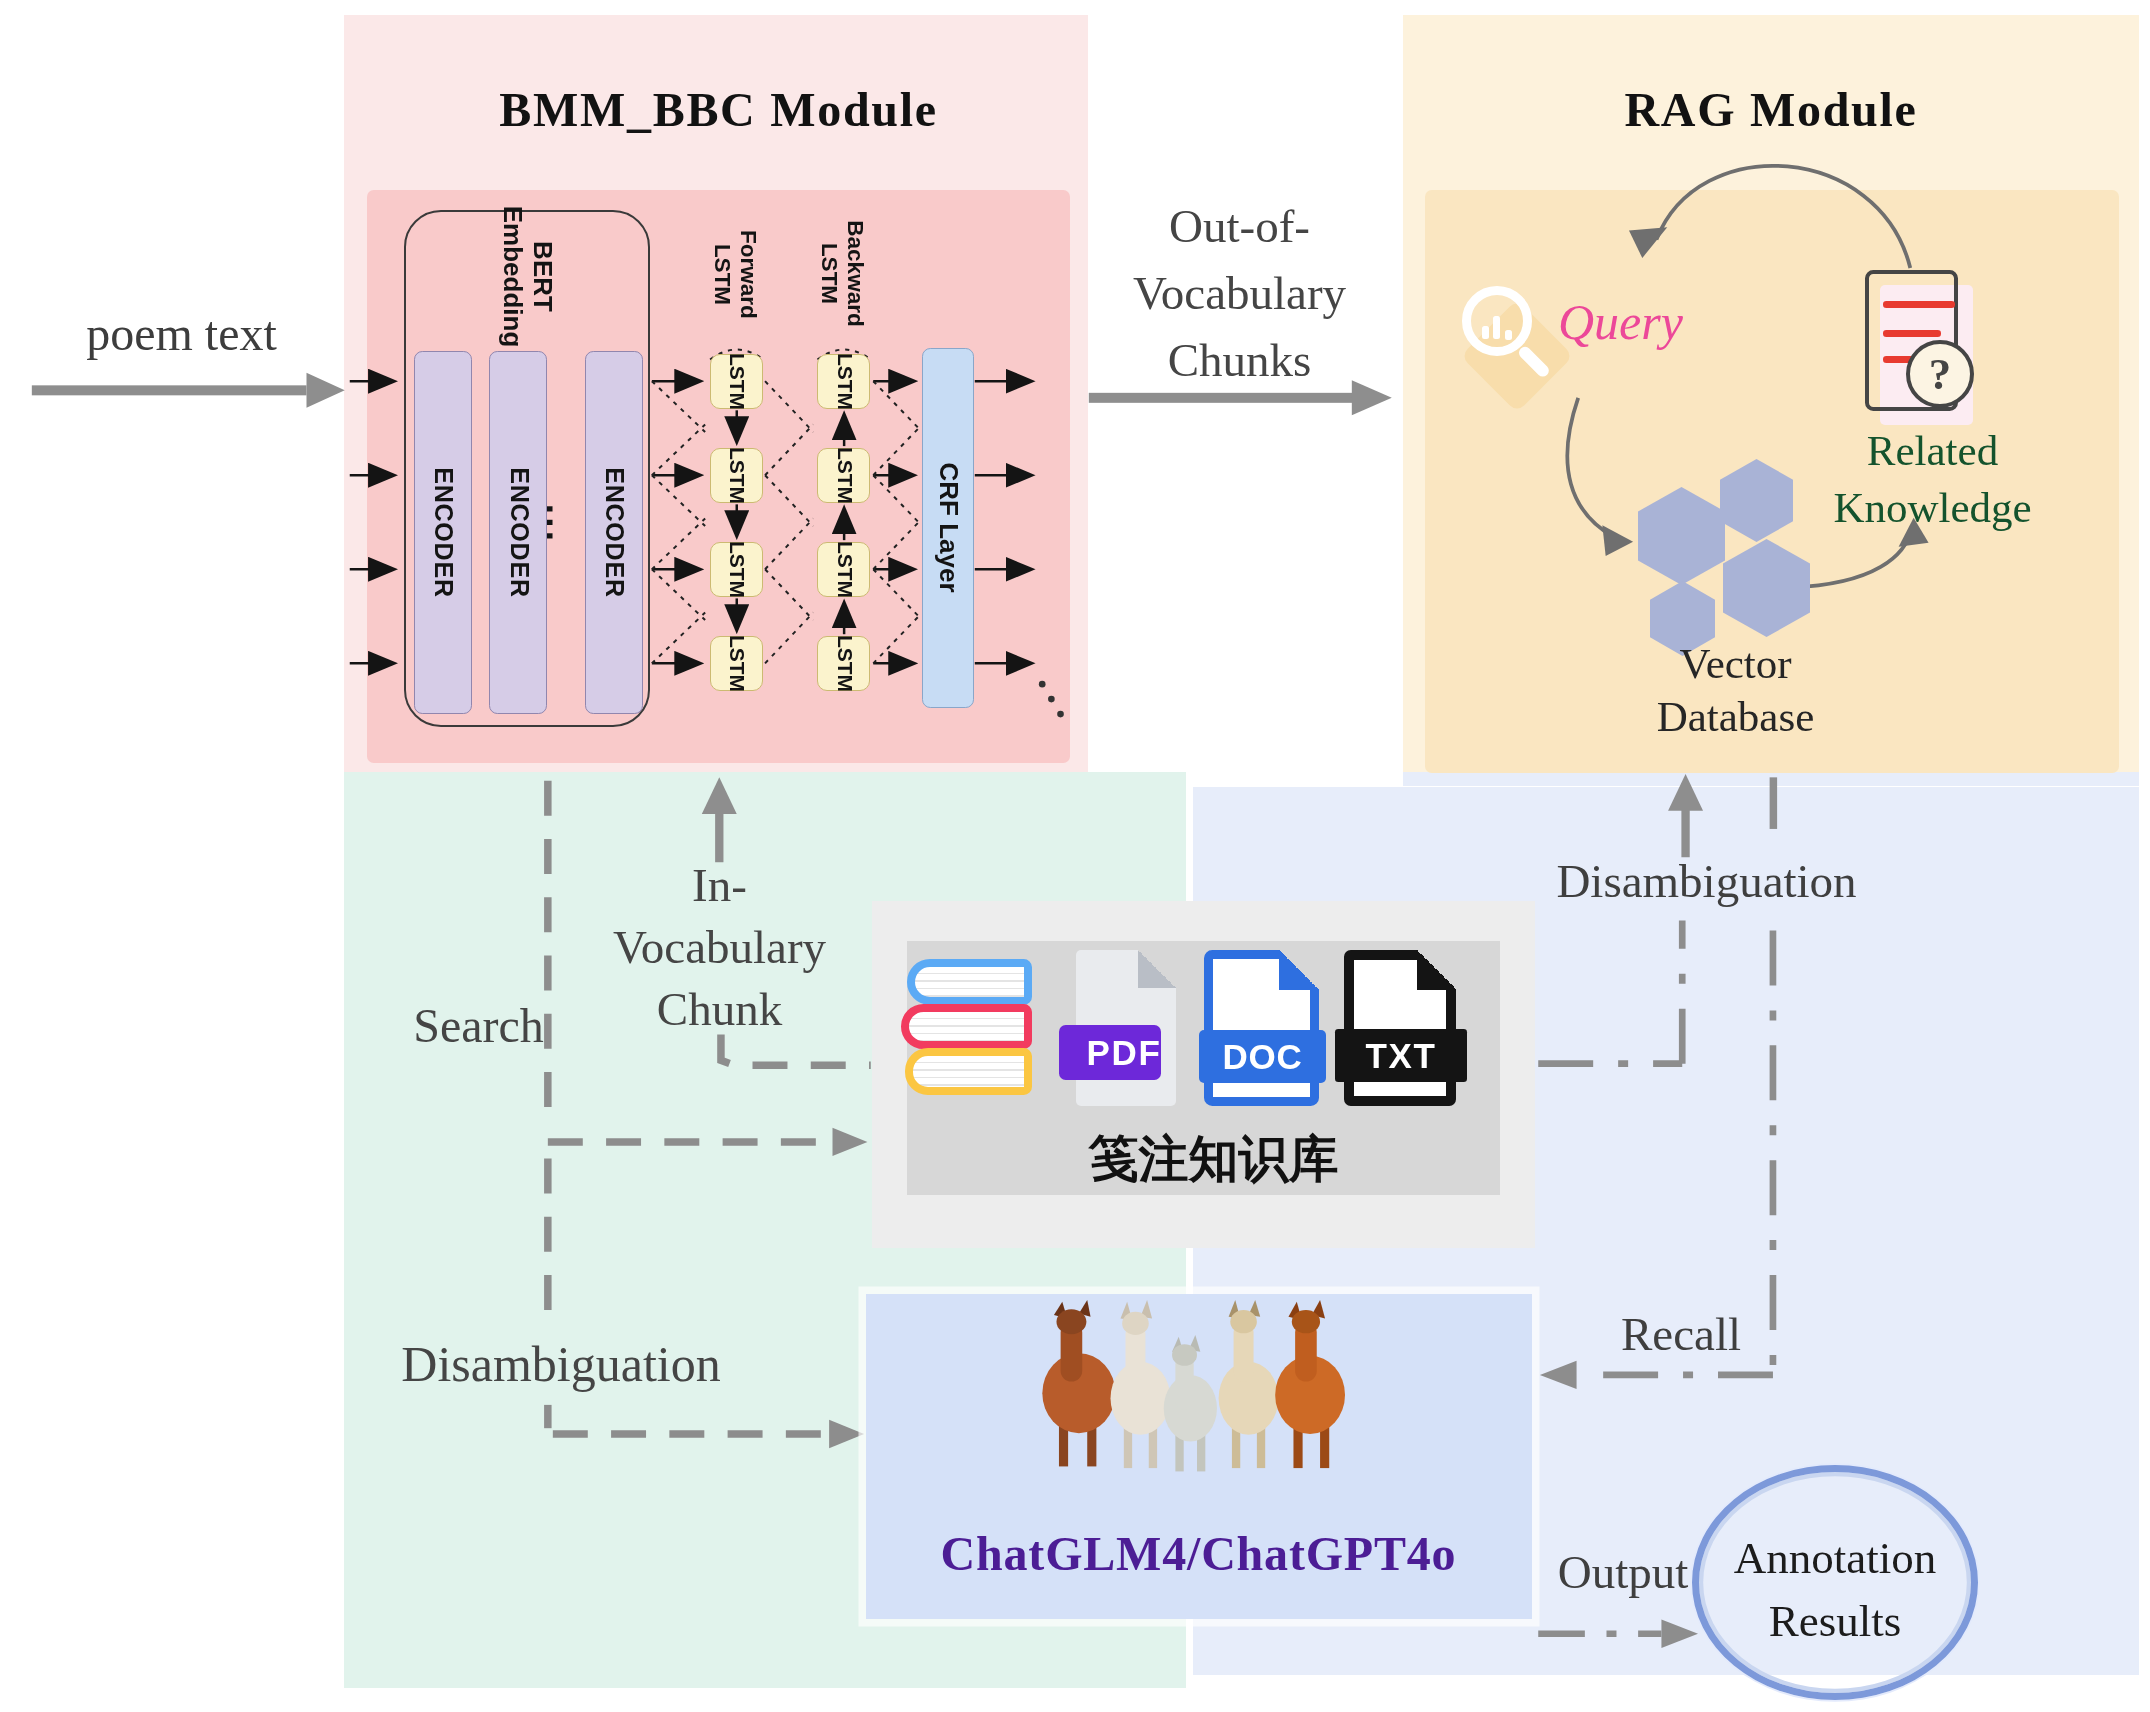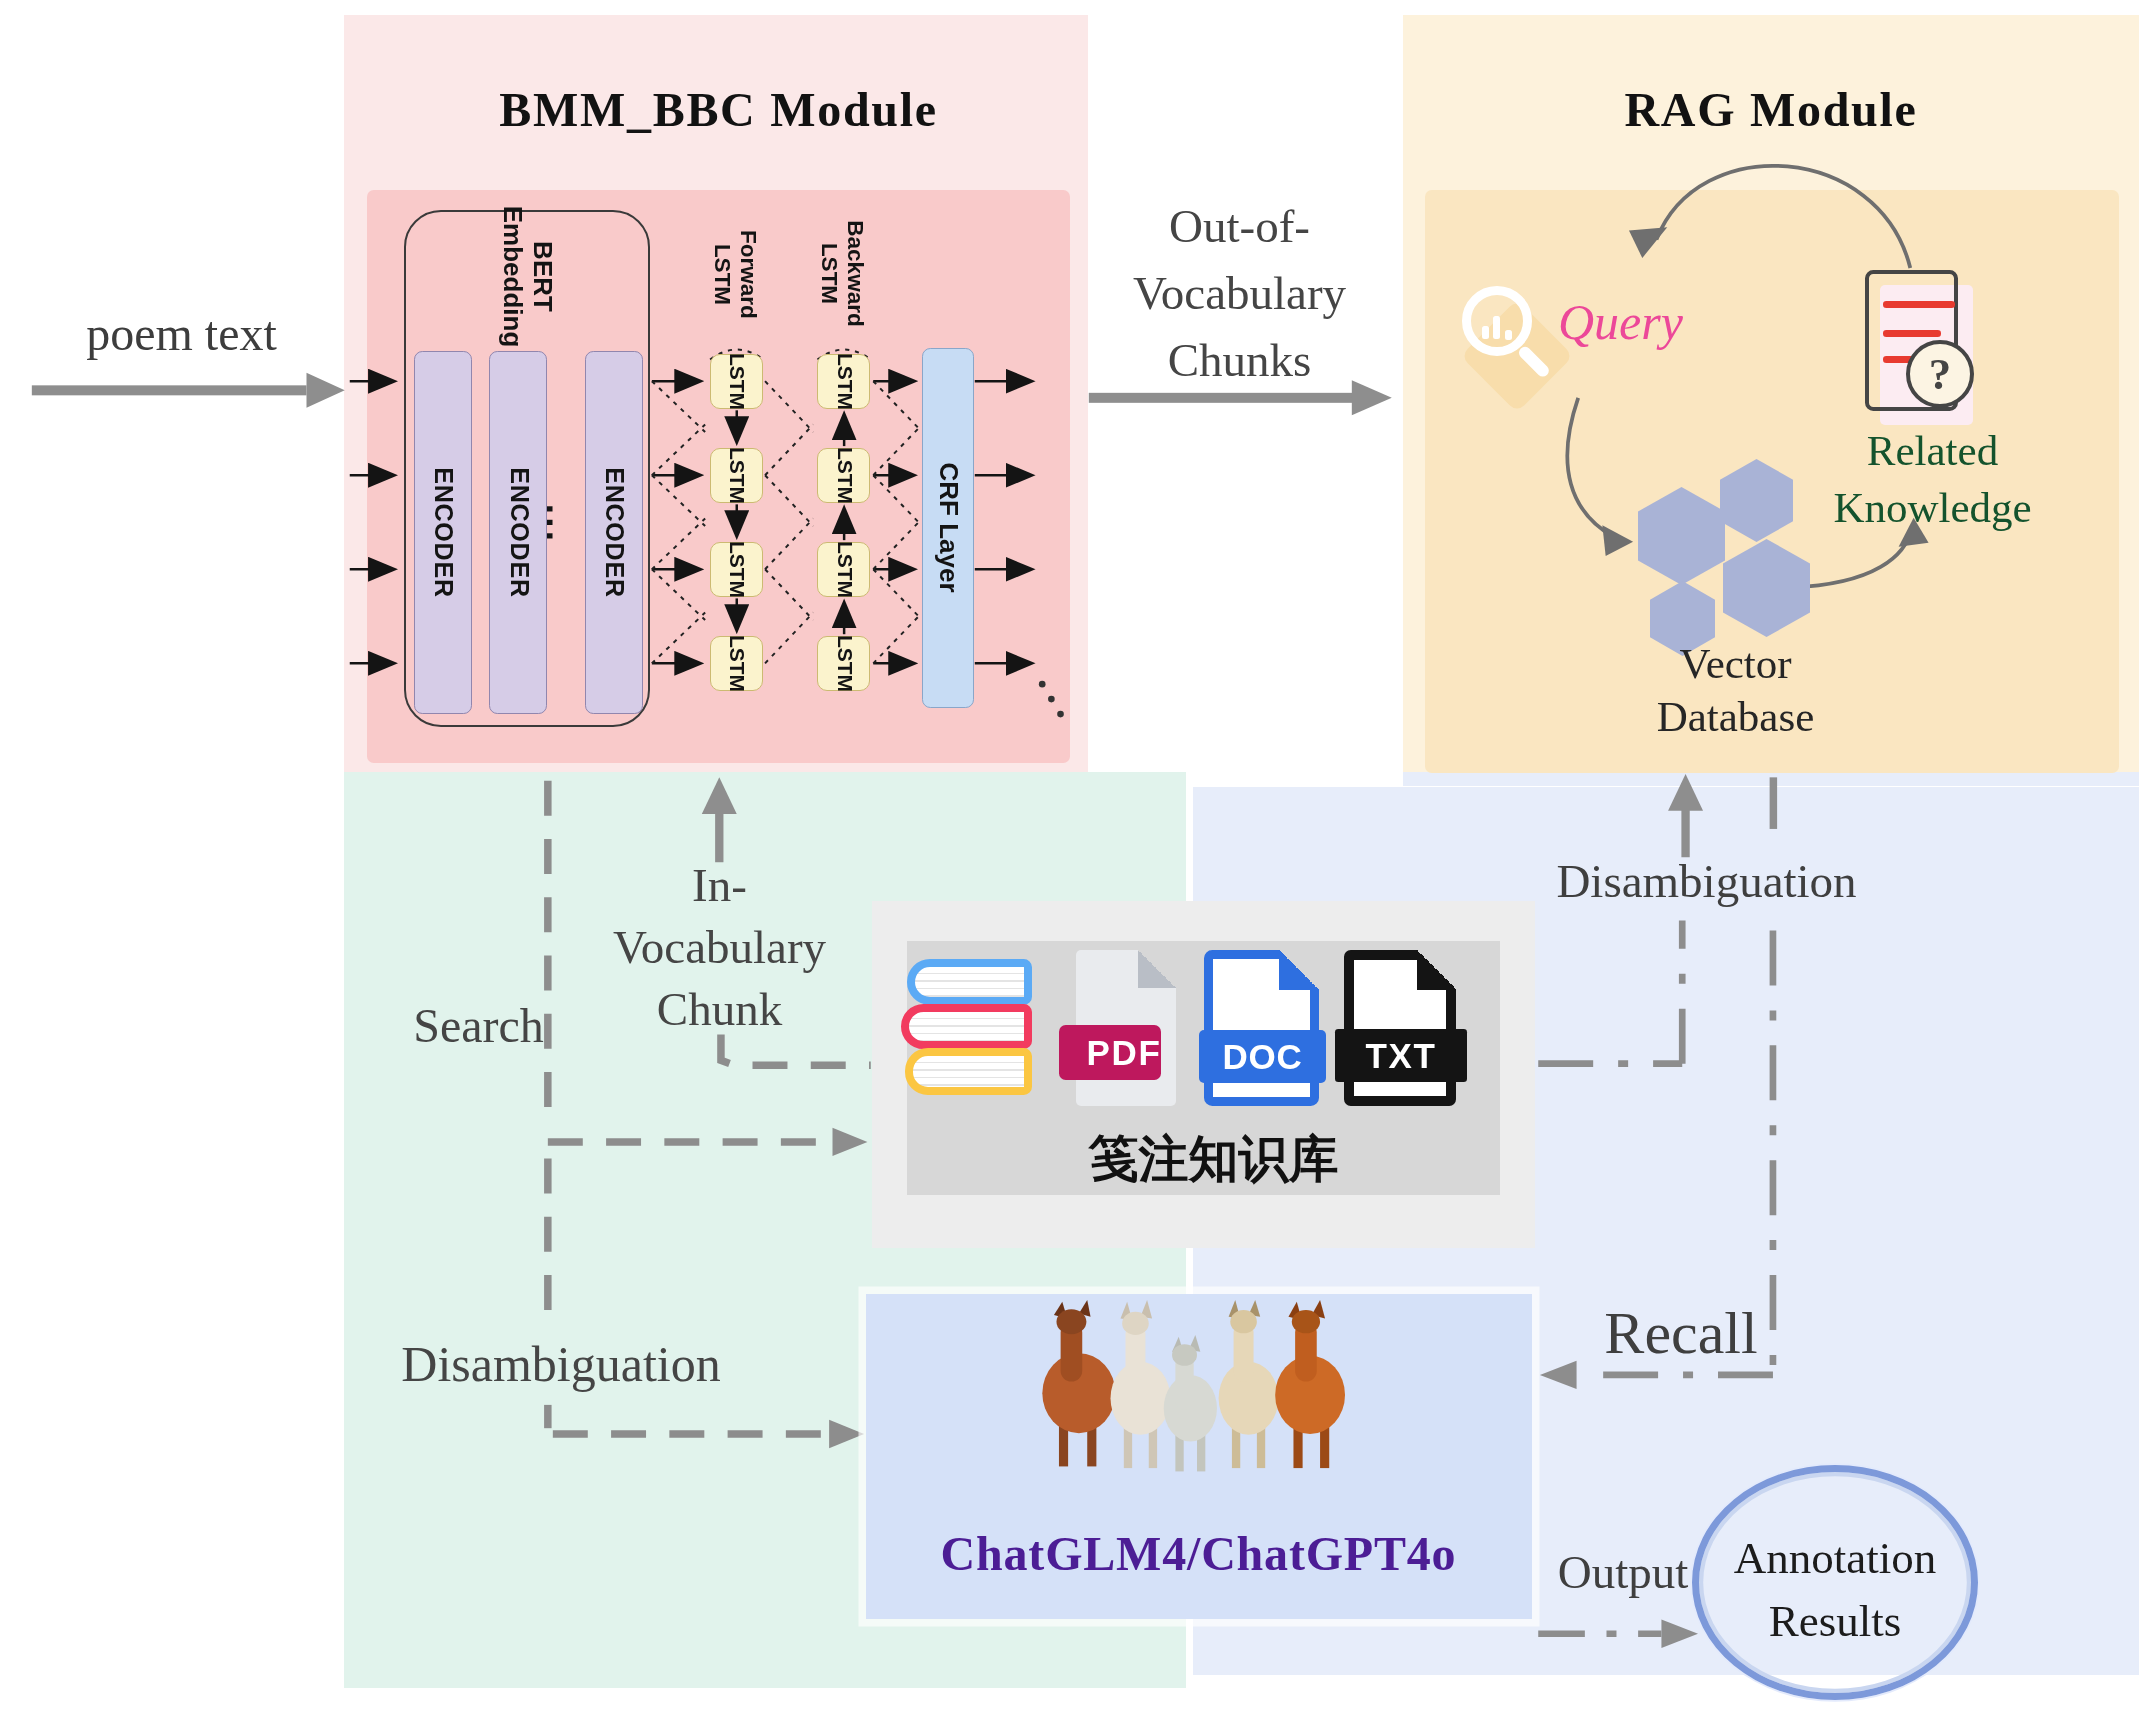--- a/index.html
+++ b/index.html
@@ -252,40 +252,40 @@
 
   <div>
     <div class="bookrow" style="left:907px;top:959px;width:125px;height:46px;border:8.3px solid #5baaf5;border-radius:23px 8.3px 8.3px 23px;"></div>
     <div class="bookrow" style="left:901px;top:1004px;width:131px;height:45px;border:8.3px solid #f23b5f;border-radius:23px 8.3px 8.3px 23px;"></div>
     <div class="bookrow" style="left:905px;top:1048px;width:127px;height:47px;border:8.3px solid #fbc642;border-radius:23px 8.3px 8.3px 23px;"></div>
   </div>
 
   <div>
     <div class="box" style="left:1076px;top:950px;width:100px;height:156px;background:#e9ebee;border-radius:5px;"></div>
     <div class="box" style="left:1138px;top:950px;width:38px;height:38px;background:linear-gradient(225deg,#d7d7d7 0 50%,#b9bec6 50% 100%);"></div>
-    <div class="box badge" style="left:1059px;top:1025px;width:102px;height:55px;background:#be185d;border-radius:6.7px;font-size:35px;letter-spacing:1.7px;padding-left:28px;">PDF</div>
+    <div class="box badge" style="left:1059px;top:1025px;width:102px;height:55px;background:#6d28d9;border-radius:6.7px;font-size:35px;letter-spacing:1.7px;padding-left:28px;">PDF</div>
   </div>
 
   <div>
     <div class="box" style="left:1204px;top:950px;width:115px;height:156px;background:#ffffff;border:9.2px solid #2e6fe0;border-radius:8.3px;"></div>
     <div class="box" style="left:1279px;top:950px;width:40px;height:40px;background:linear-gradient(225deg,#d7d7d7 0 50%,#2e6fe0 50% 100%);"></div>
     <div class="box badge" style="left:1199px;top:1030px;width:127px;height:53px;background:#2e6fe0;border-radius:5px;font-size:35px;letter-spacing:0.8px;">DOC</div>
   </div>
 
   <div>
     <div class="box" style="left:1344px;top:950px;width:112px;height:156px;background:#ffffff;border:10px solid #141414;border-radius:6.7px;"></div>
     <div class="box" style="left:1417px;top:950px;width:40px;height:40px;background:linear-gradient(225deg,#d7d7d7 0 50%,#141414 50% 100%);"></div>
     <div class="box badge" style="left:1335px;top:1029px;width:132px;height:53px;background:#141414;border-radius:3.3px;font-size:35px;letter-spacing:1.7px;">TXT</div>
   </div>
 
   <div class="lbl ctr" style="left:964px;top:1130px;width:499px;height:58px;font-size:50px;font-weight:bold;color:#111;
               font-family:'DejaVu Sans','Liberation Sans',sans-serif;">笺注知识库</div>
 
   <div class="lbl ctr" style="left:1540px;top:854px;width:333px;height:53px;font-size:47px;color:#3f3f3f;">Disambiguation</div>
-  <div class="lbl ctr" style="left:1581px;top:1307px;width:200px;height:53px;font-size:60px;color:#3f3f3f;">Recall</div>
+  <div class="lbl ctr" style="left:1581px;top:1307px;width:200px;height:53px;font-size:47px;color:#3f3f3f;">Recall</div>
   <div class="lbl ctr" style="left:1523px;top:1545px;width:200px;height:53px;font-size:47px;color:#3f3f3f;">Output</div>
 
   <div class="box" style="left:866px;top:1294px;width:666px;height:325px;background:#d5e1f8;box-shadow:0 0 0 7.5px rgba(255,255,255,0.65);"></div>
 
   <svg style="left:1039px;top:1300px;" width="316" height="179" viewBox="0 0 380 215">
     <g>
       <polygon points="18,18 28,2 34,22" fill="#6b3317"></polygon>
         <polygon points="48,16 58,0 62,20" fill="#6b3317"></polygon>
       <rect x="24" y="140" width="11" height="60" fill="#8a4520"></rect>
         <rect x="58" y="140" width="11" height="60" fill="#8a4520"></rect>

